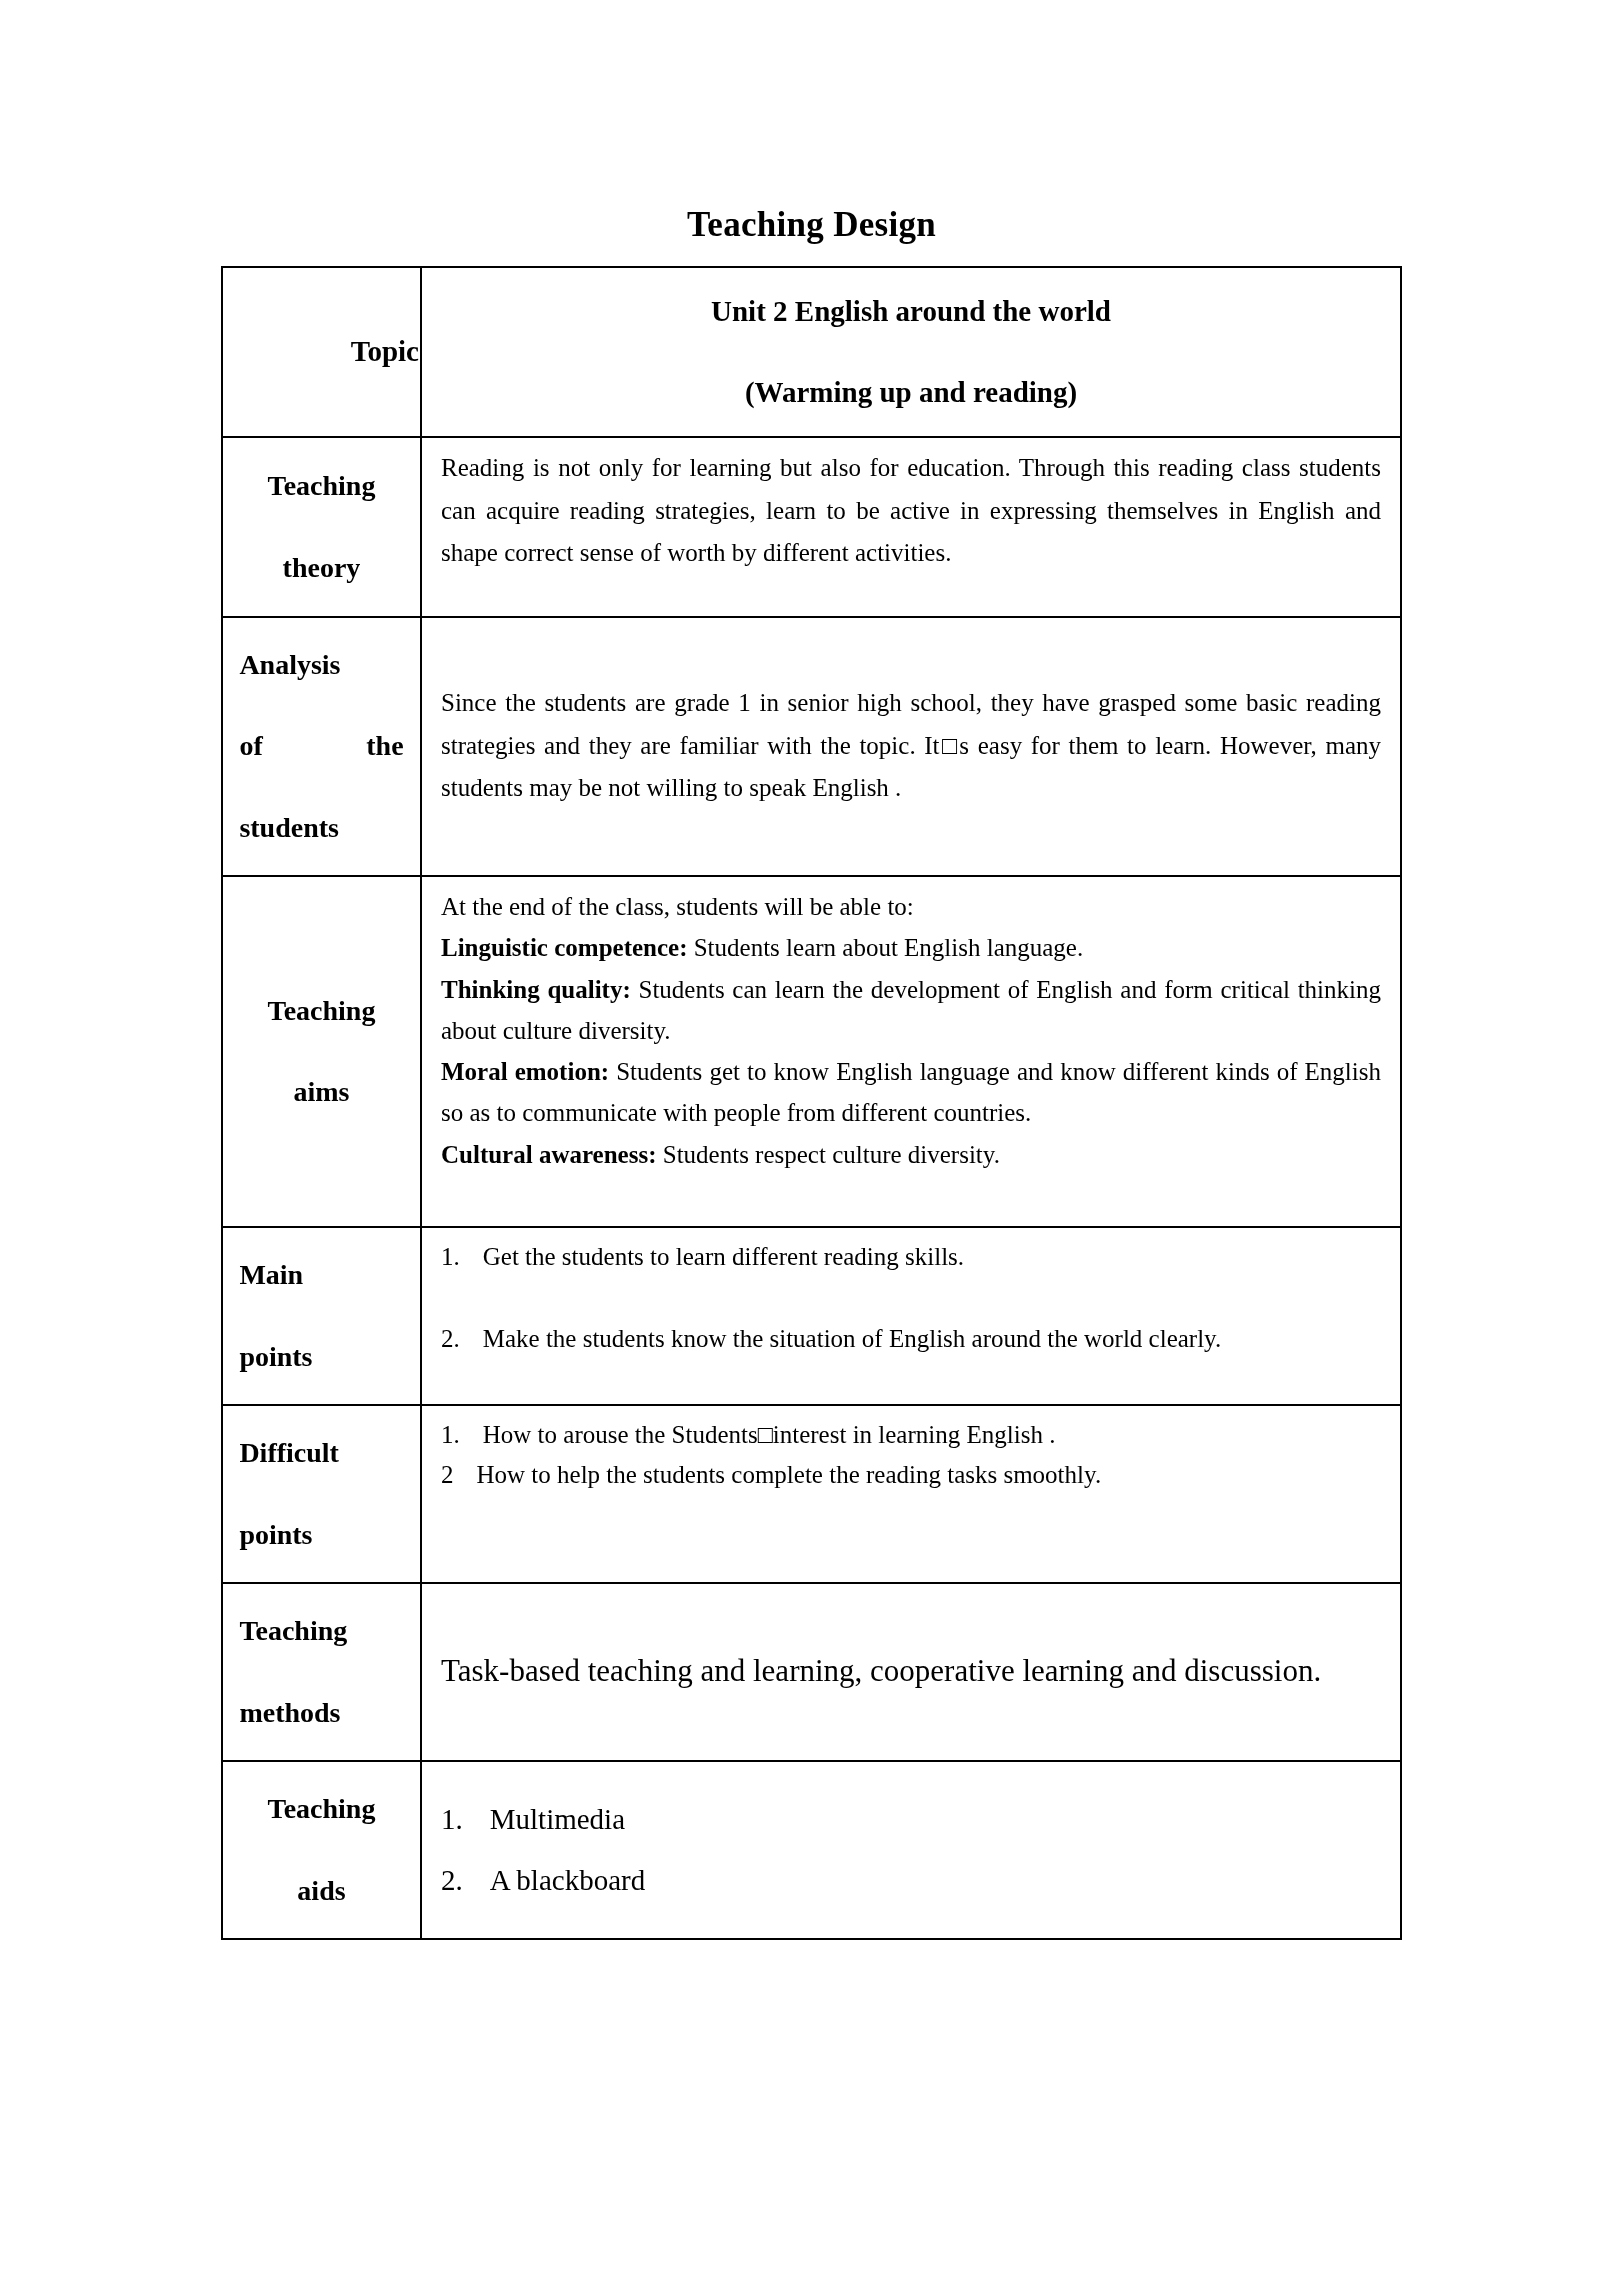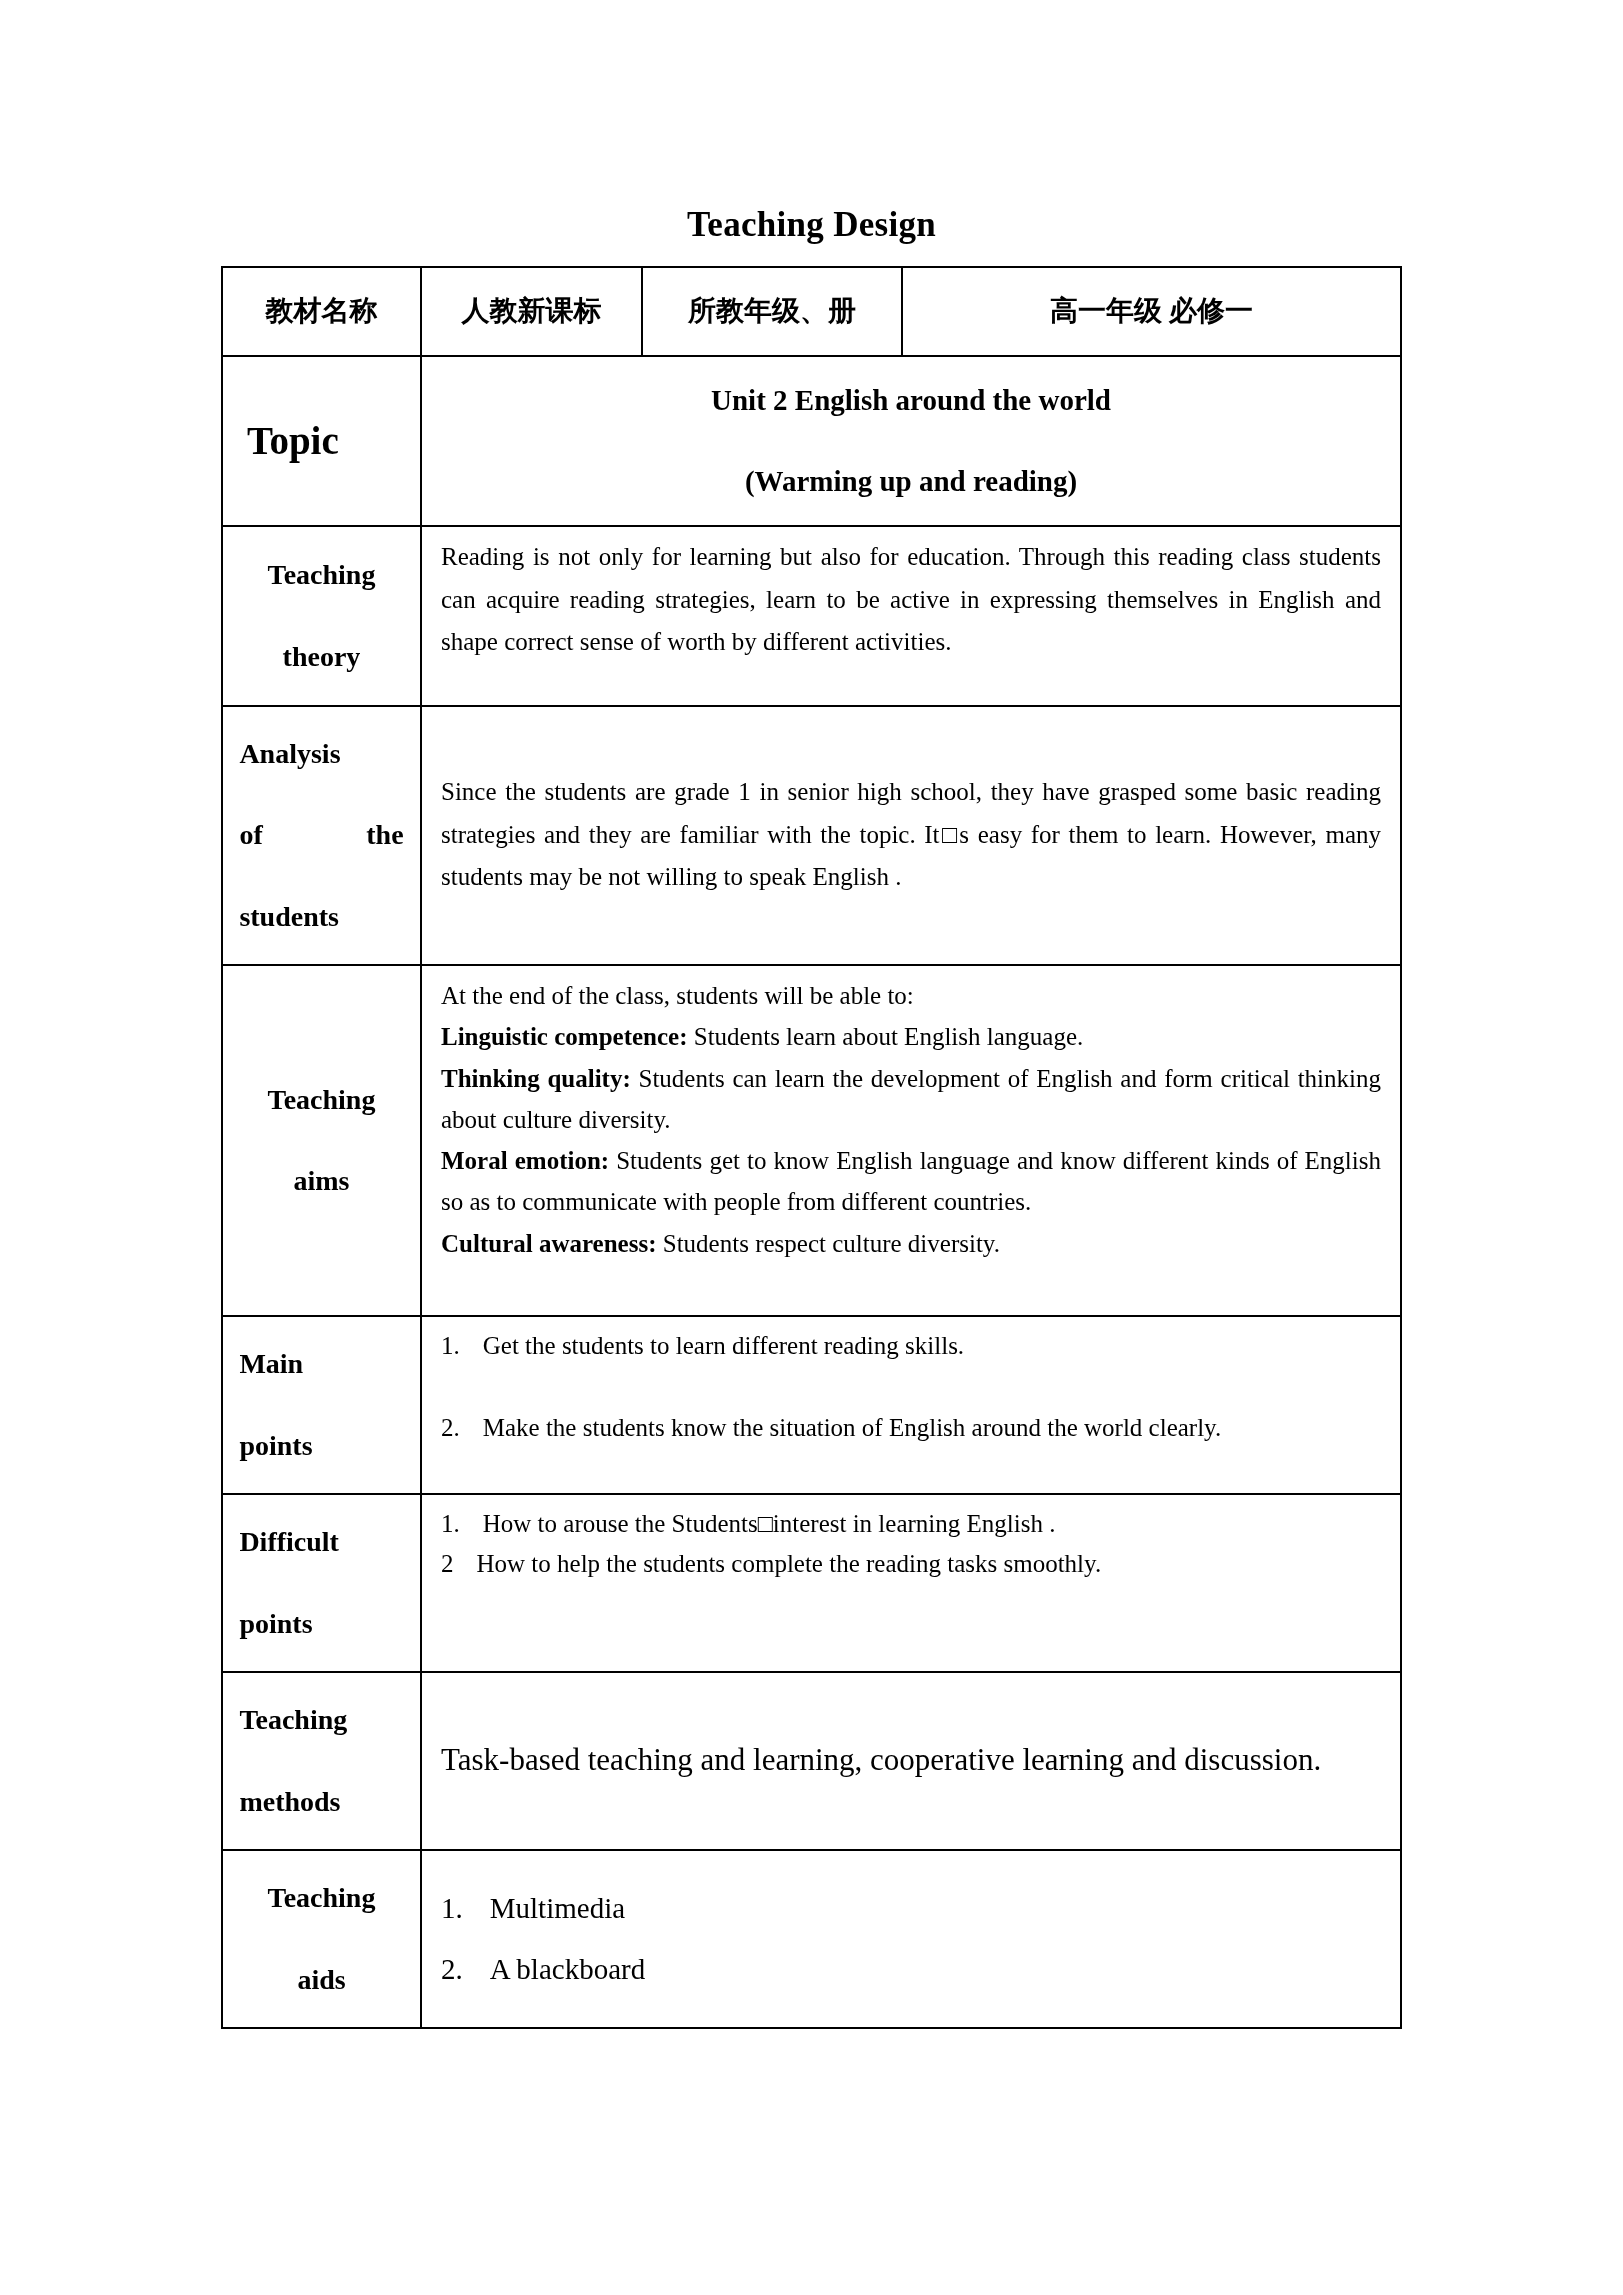--- a/index.html
+++ b/index.html
@@ -58,24 +58,24 @@
     line-height: 2.9;
     white-space: nowrap;
   }
   .lbl-line.spread {
     display: flex;
     justify-content: space-between;
     white-space: normal;
     gap: 31px;
   }
   td.topic-label {
-    text-align: left;
-    vertical-align: middle;
-    font-weight: bold;
-    font-size: 39px;
+    text-align: right;
+    vertical-align: middle;
+    font-weight: bold;
+    font-size: 29px;
     padding-left: 24px;
   }
   
   td.content-cell {
     vertical-align: top;
     font-size: 25px;
     line-height: 1.7;
     padding: 9.5px 19px 9.5px 19px;
     text-align: justify;
   }
@@ -128,26 +128,20 @@
 
   <table class="design-table">
     <colgroup>
       <col style="width:199px">
       <col style="width:221px">
       <col style="width:260px">
       <col style="width:499px">
     </colgroup>
 
     <tbody>
-        <tr>
-      <td class="hdr">教材名称</td>
-      <td class="hdr">人教新课标</td>
-      <td class="hdr">所教年级、册</td>
-      <td class="hdr">高一年级  必修一</td>
-    </tr>
 
     <tr>
       <td class="topic-label" style="height:170px">Topic</td>
       <td class="topic-content" colspan="3">
         <div class="topic-line">Unit 2 English around the world</div>
         <div class="topic-line">(Warming up and reading)</div>
       </td>
     </tr>
 
     <tr>

